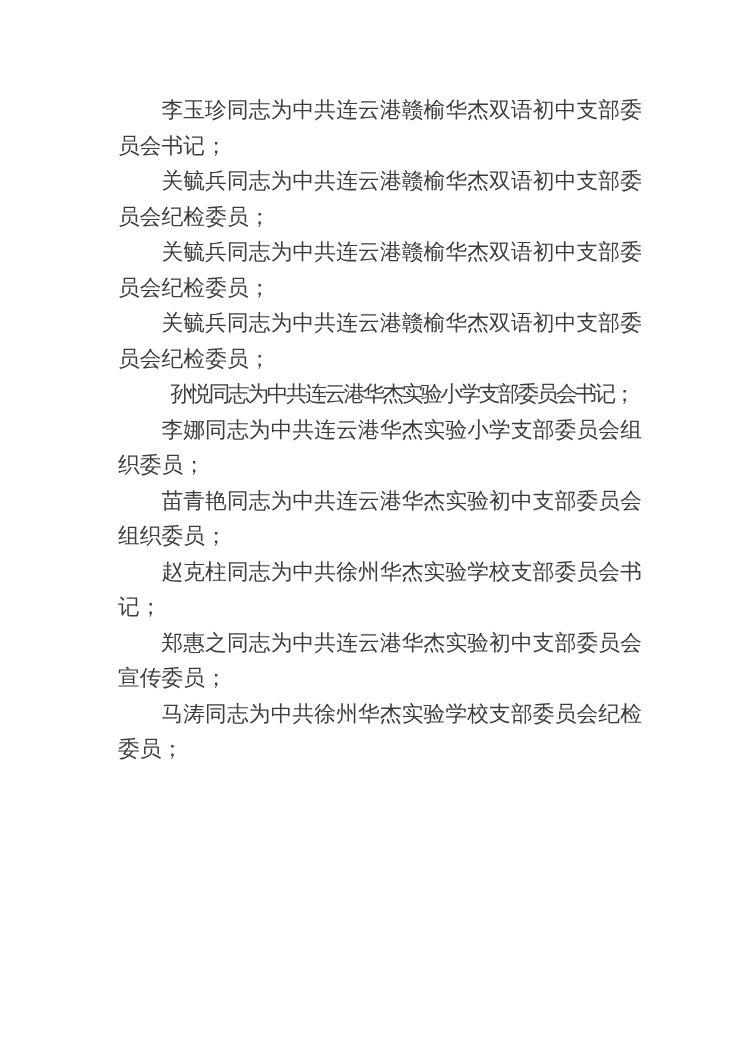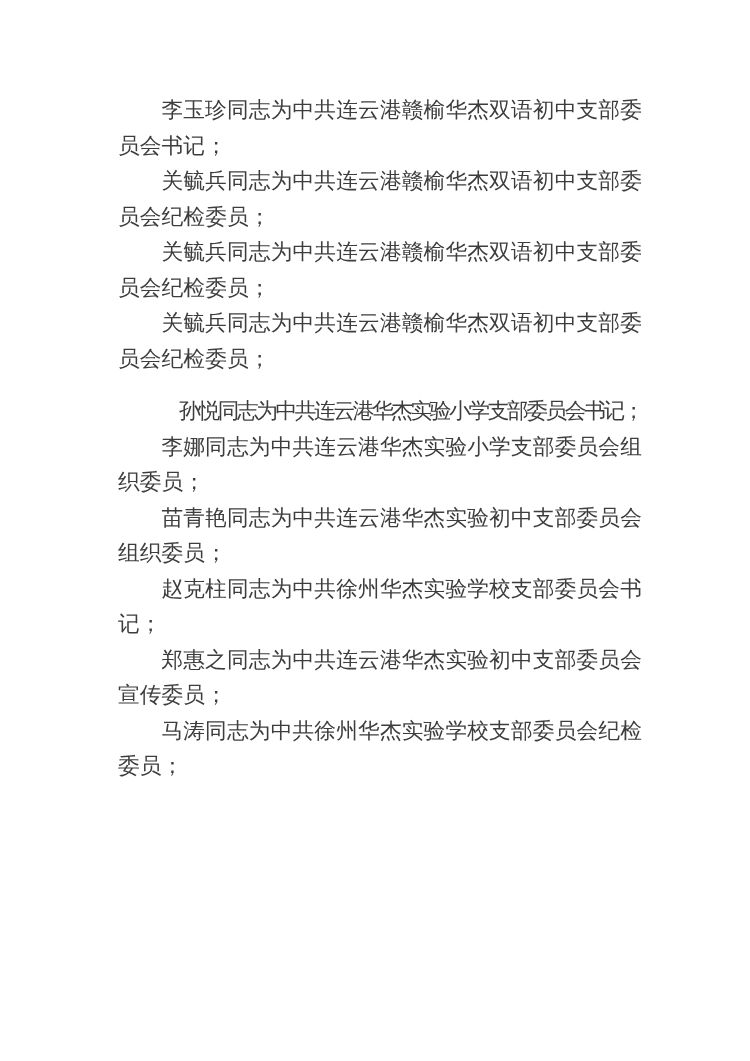--- a/index.html
+++ b/index.html
@@ -31,22 +31,21 @@
     text-indent: 2em;
     text-align: justify;
     letter-spacing: 0.1px;
     word-break: break-all;
     overflow-wrap: break-word;
   }
   
   .para.compressed {
     letter-spacing: -2.4px;
     white-space: nowrap;
-    text-align: right;
-    margin-top: 17px;
+    text-align: center;
   }
 </style>
 </head>
 <body>
 
 <div class="page" style="background: rgb(255, 255, 255);">
   <div class="text-block" style="color: rgb(61, 61, 61);">
     <p class="para">李玉珍同志为中共连云港赣榆华杰双语初中支部委员会书记；</p>
     <p class="para">关毓兵同志为中共连云港赣榆华杰双语初中支部委员会纪检委员；</p>
     <p class="para">关毓兵同志为中共连云港赣榆华杰双语初中支部委员会纪检委员；</p>

